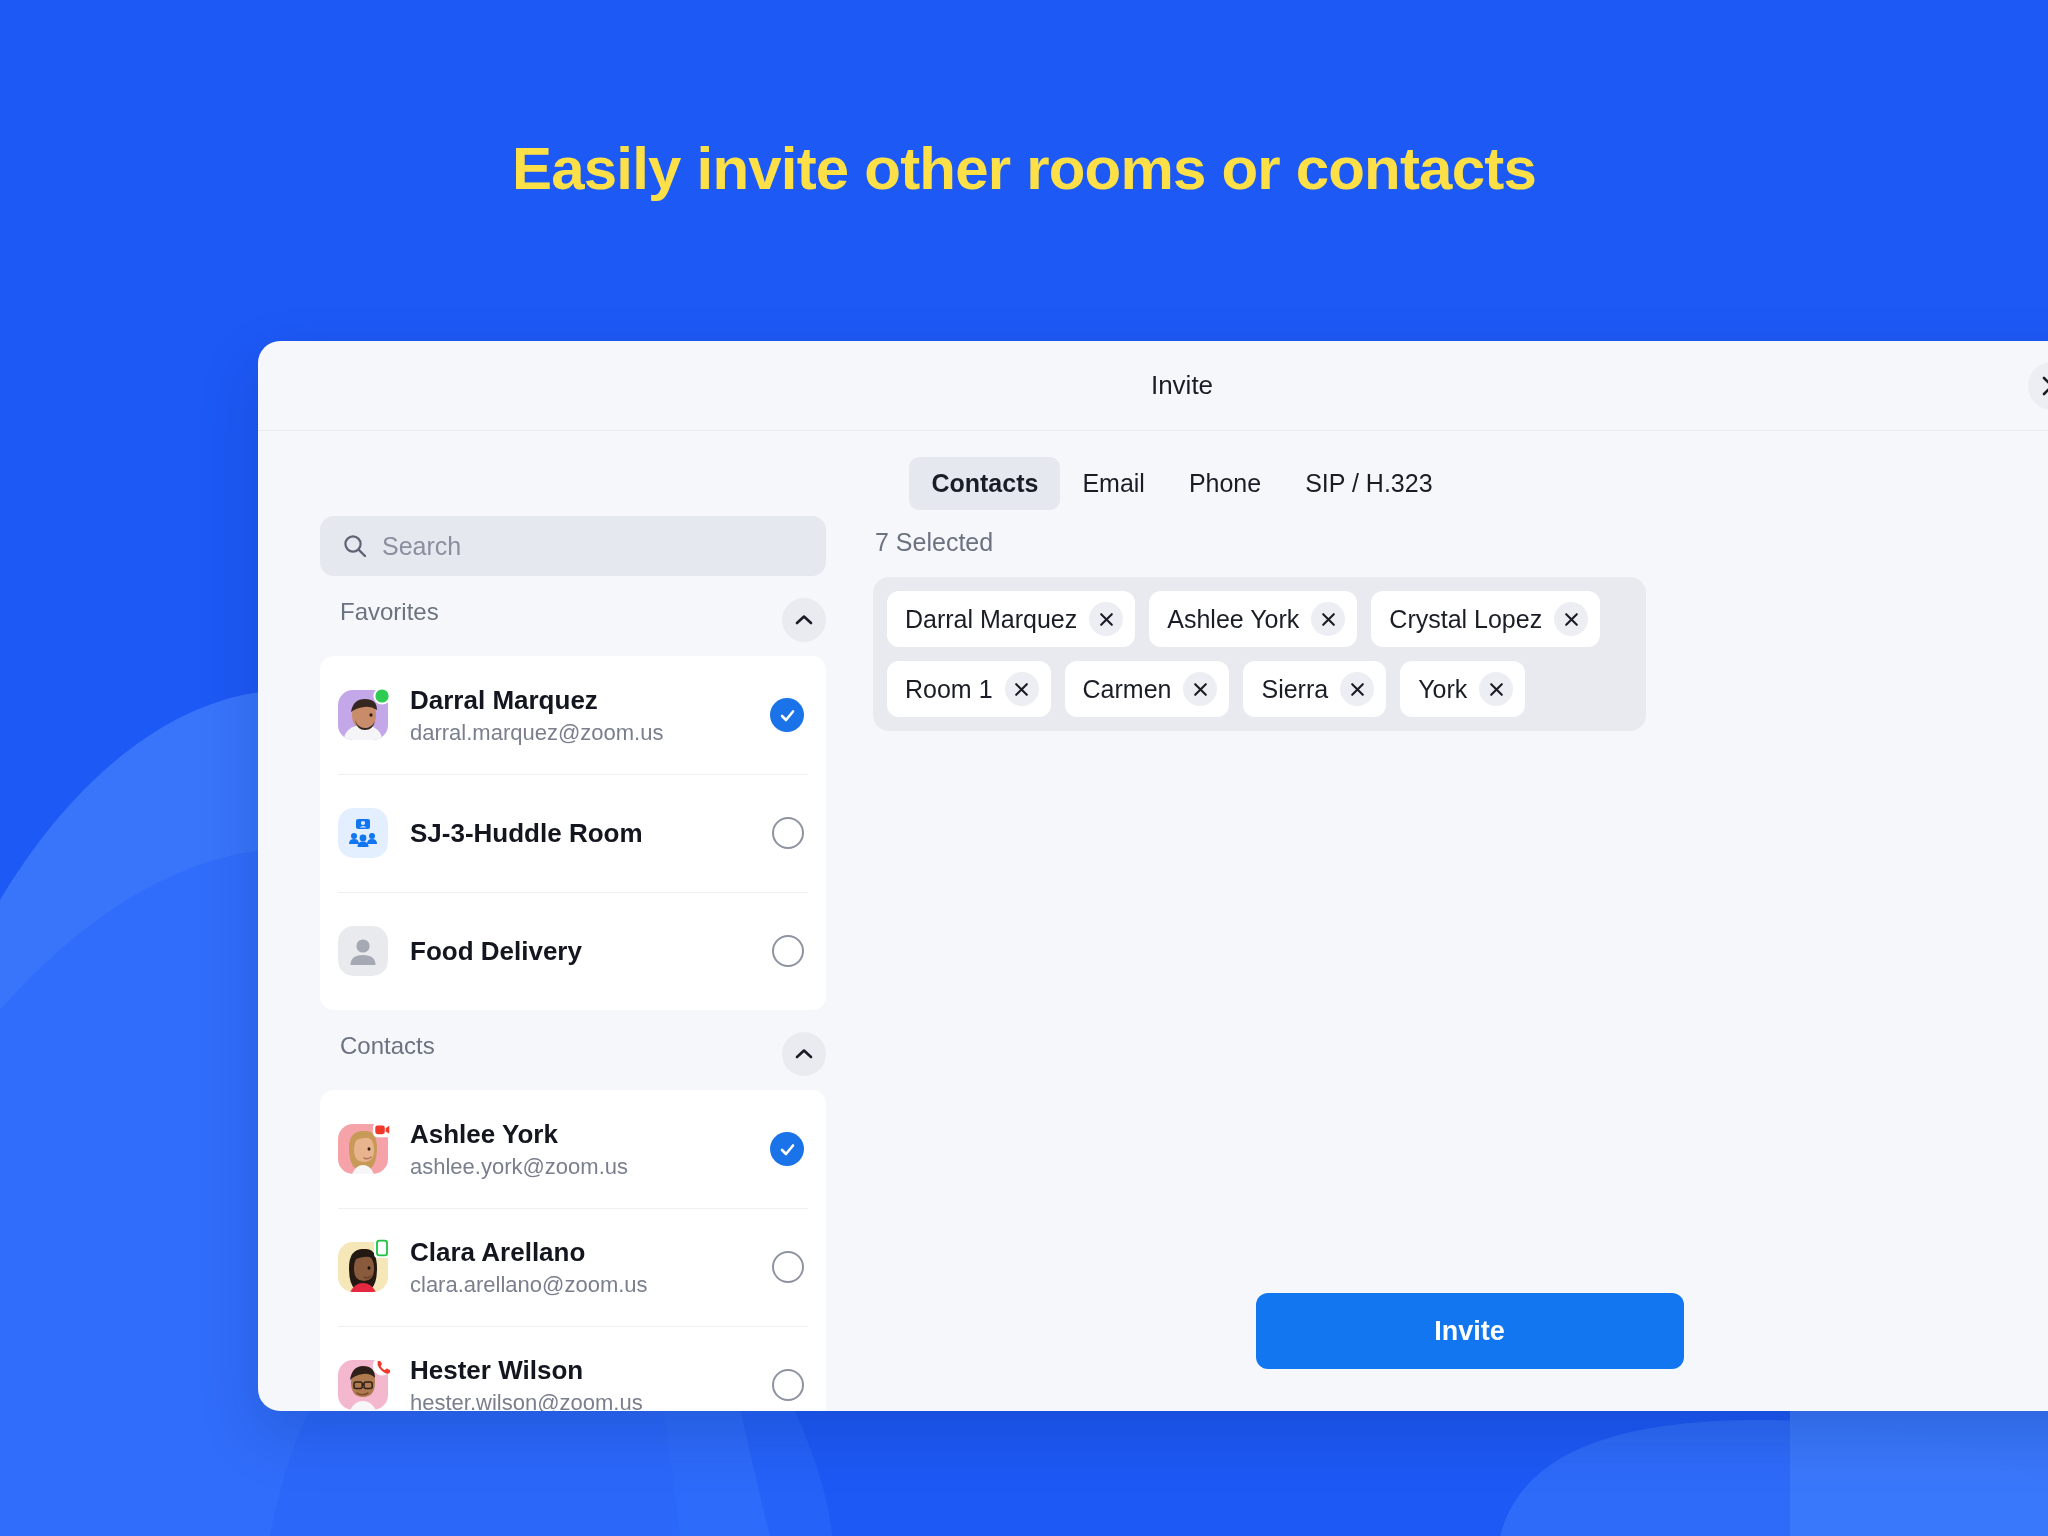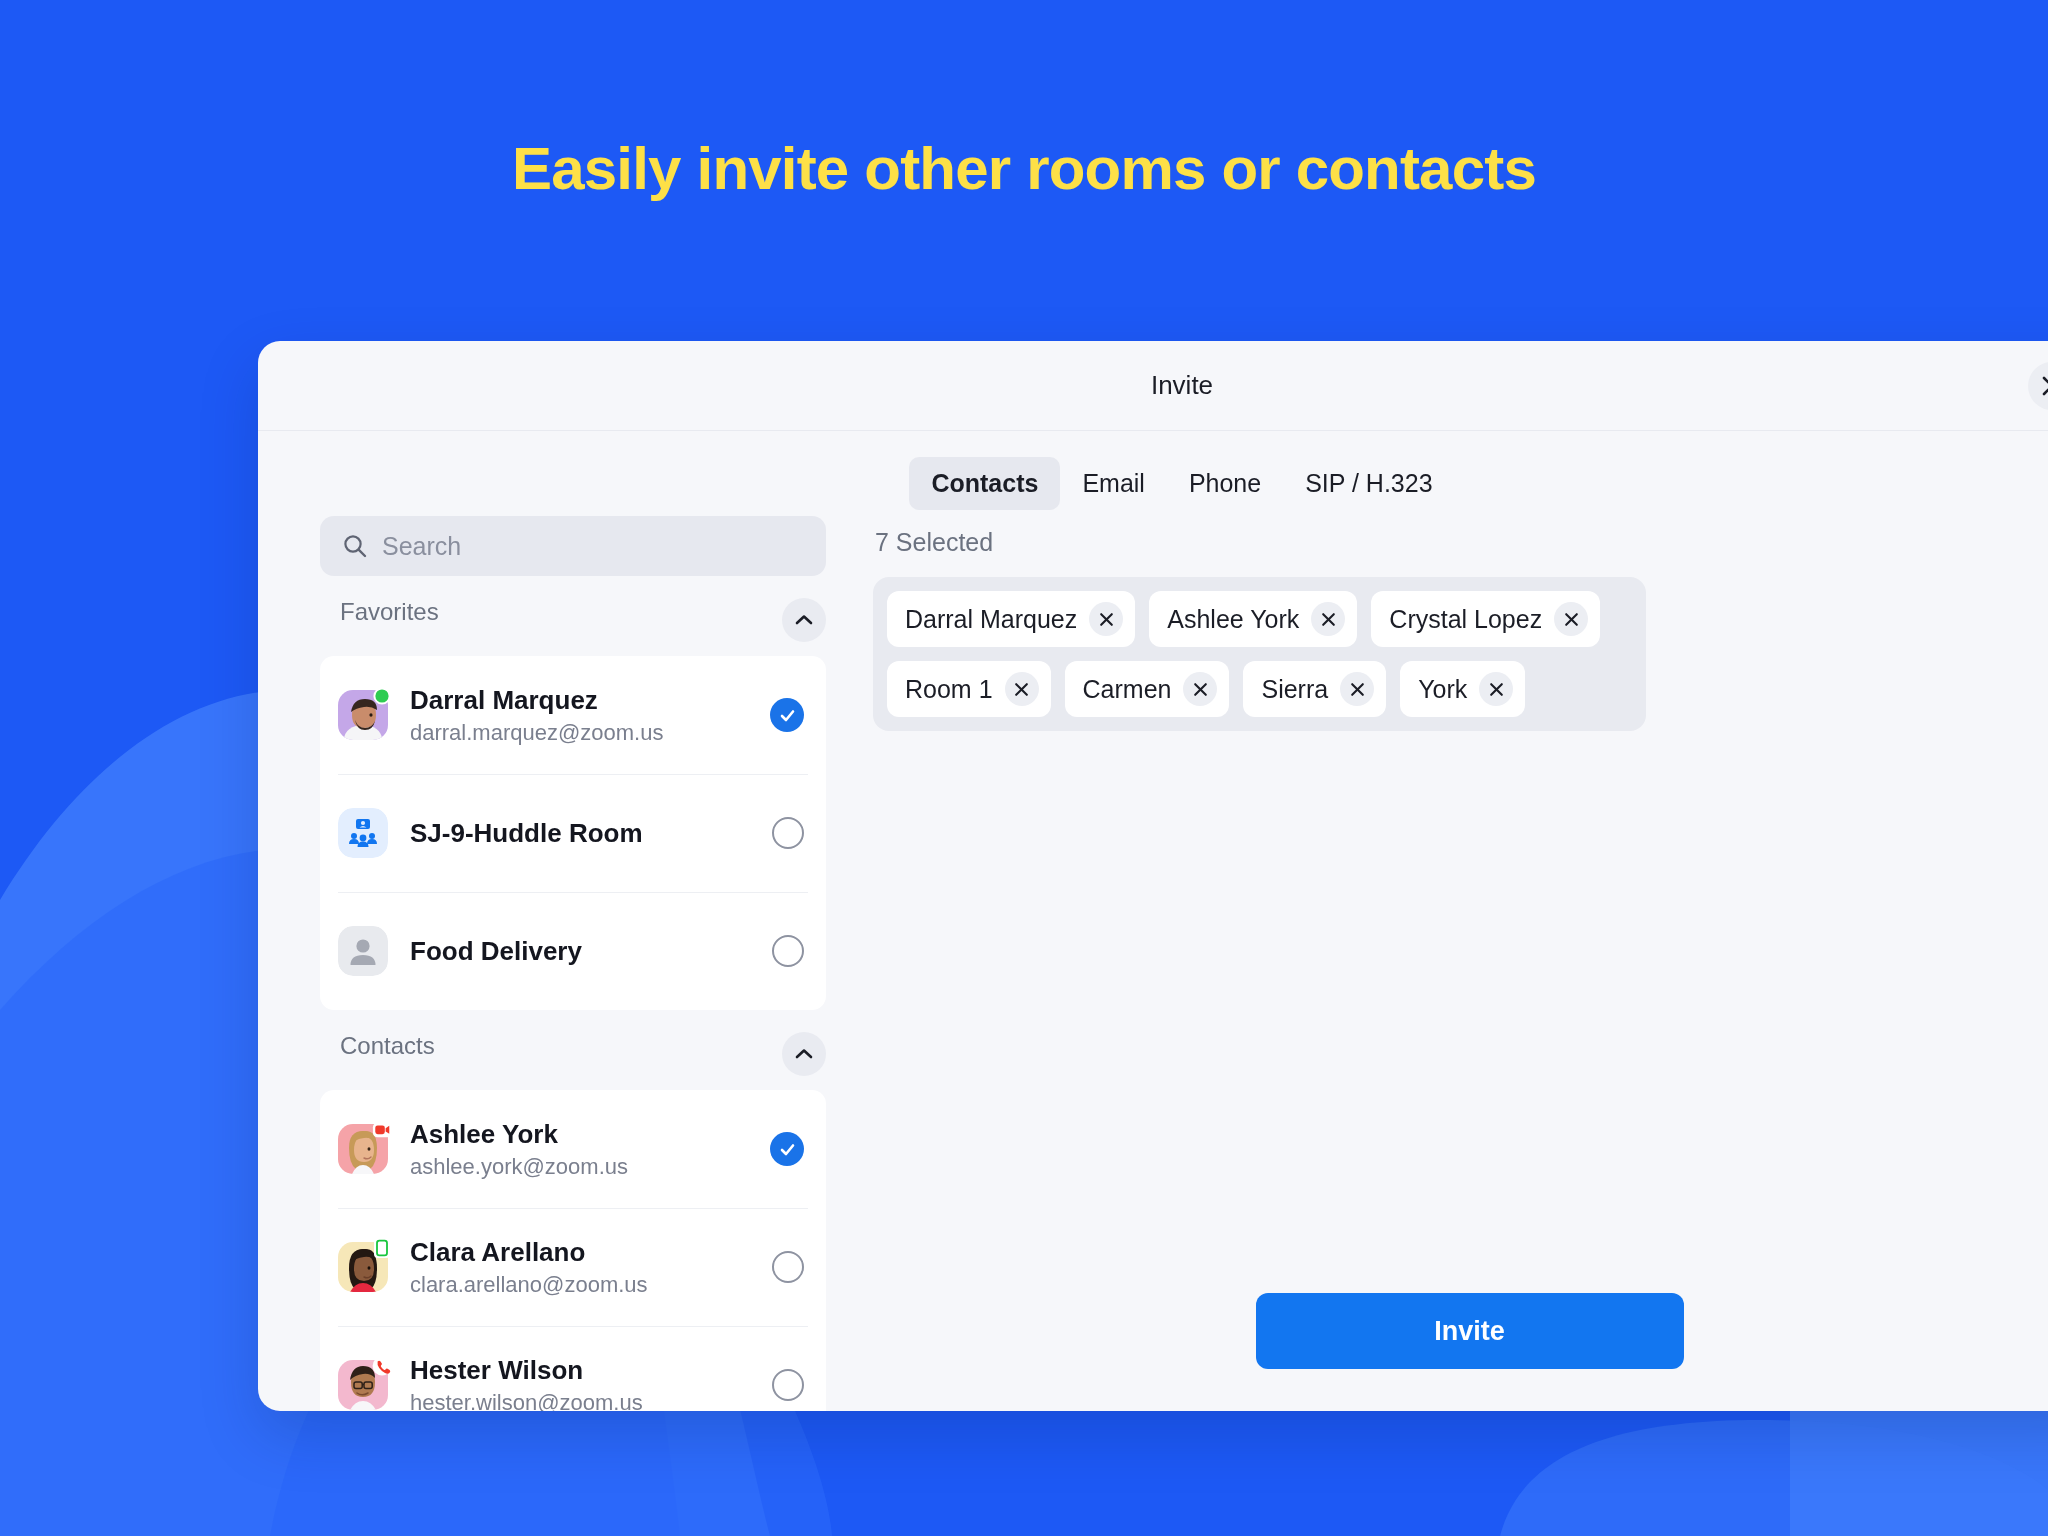--- a/index.html
+++ b/index.html
@@ -341,21 +341,21 @@
                 <circle cx="16" cy="28" r="3" fill="#1276F0"></circle>
                 <path d="M11 36 q0 -5 5 -5 q5 0 5 5Z" fill="#1276F0"></path>
                 <circle cx="34" cy="28" r="3" fill="#1276F0"></circle>
                 <path d="M29 36 q0 -5 5 -5 q5 0 5 5Z" fill="#1276F0"></path>
                 <circle cx="25" cy="30" r="3.4" fill="#1276F0"></circle>
                 <path d="M19.5 39 q0 -5.5 5.5 -5.5 q5.5 0 5.5 5.5Z" fill="#1276F0"></path>
               </svg>
             </div>
           </div>
           <div class="row-text">
-            <div class="row-name">SJ-9-Huddle Room</div>
+            <div class="row-name">SJ-3-Huddle Room</div>
           </div>
           <div class="check-off"></div>
         </div>
 
         <div class="list-row row-single">
           <div class="avatar-wrap">
             <div class="avatar">
               <svg viewBox="0 0 50 50">
                 <rect width="50" height="50" rx="15" fill="#E8EAEE"></rect>
                 <circle cx="25" cy="20" r="6.6" fill="#A5A9B3"></circle>

